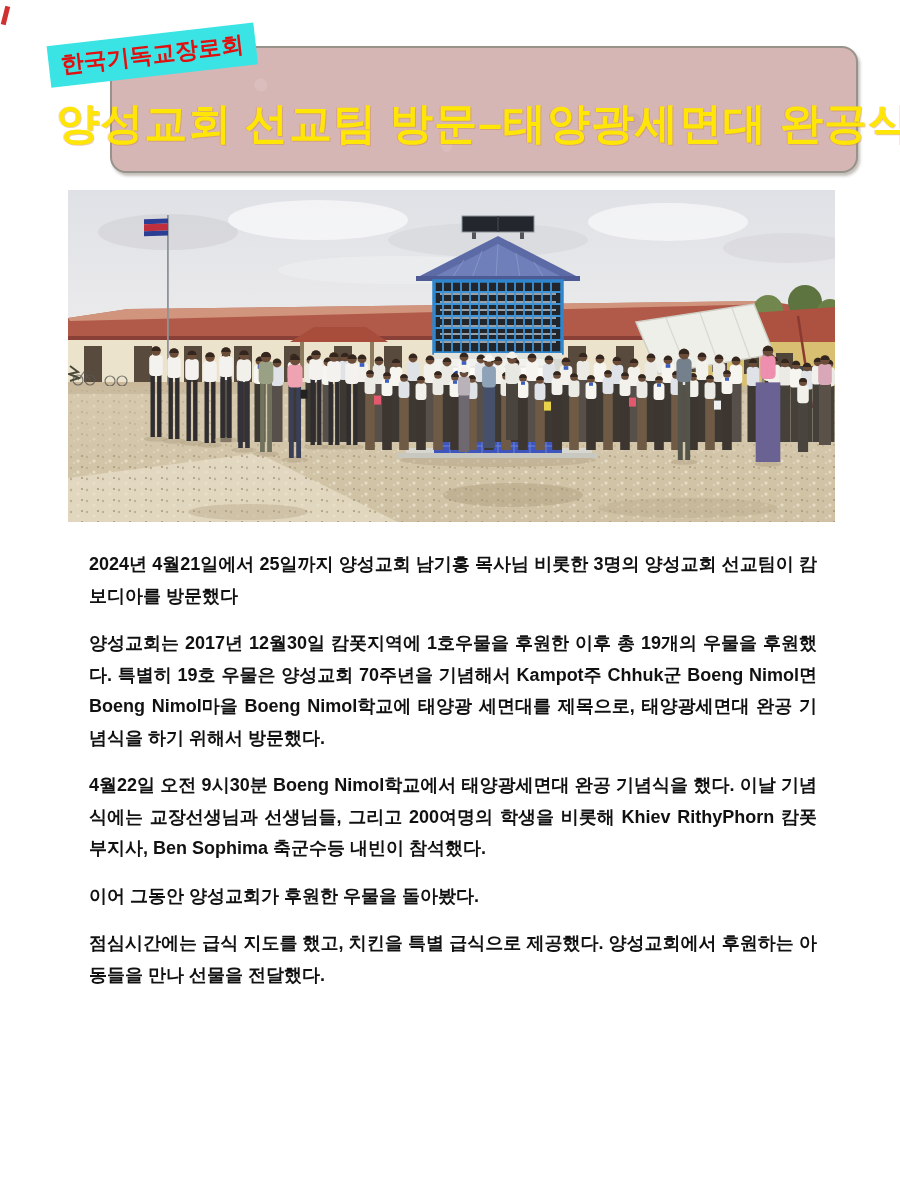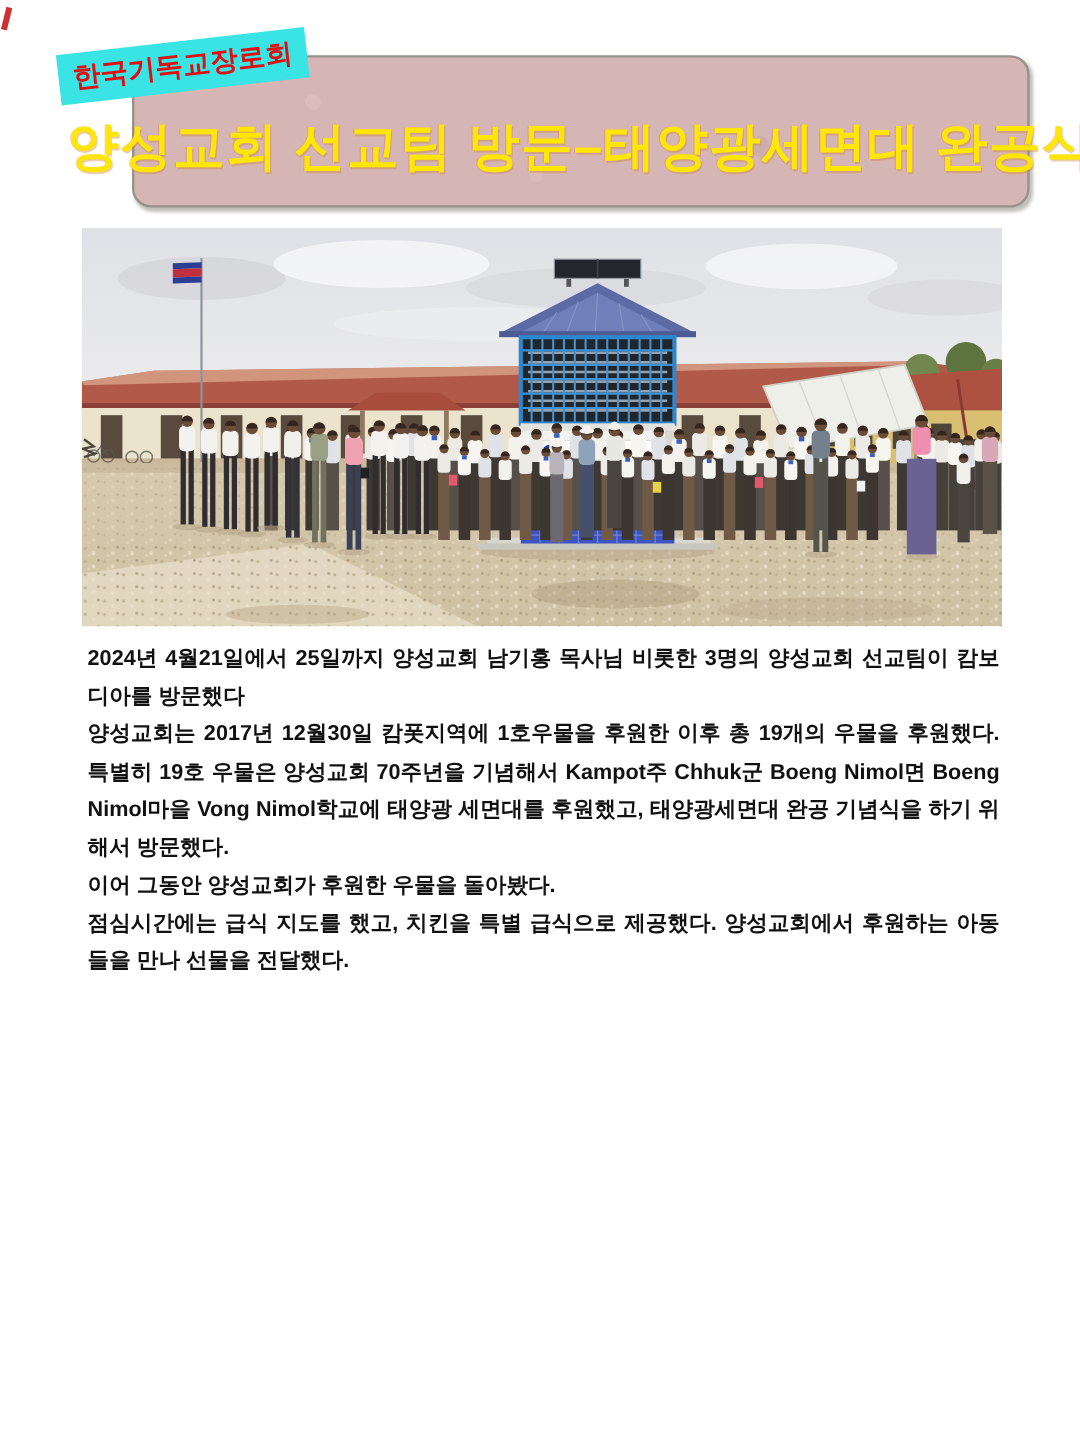--- a/index.html
+++ b/index.html
@@ -20,21 +20,21 @@
        text-shadow:1px 1px 0 rgba(205,130,60,.40), -1px 0 0 rgba(220,90,60,.25);}
   .badge{position:absolute;left:49px;top:46px;transform:rotate(-6.5deg);
        transform-origin:0 50%;background:#3be4e4;color:#e01010;
        font-weight:bold;font-size:23px;line-height:1;padding:9px 12px 10px 12px;
        white-space:nowrap;}
   .photo{position:absolute;left:68px;top:190px;width:767px;height:332px;overflow:hidden;}
   .photo svg{display:block;}
   .article{position:absolute;left:73px;top:533px;width:760px;
        font-size:18px;font-weight:bold;color:#111111;line-height:31.5px;
        text-align:justify;text-align-last:left;}
-  .article p{margin:0;}
+  .article p{margin:16px;}
 </style>
 </head>
 <body>
 
 <div class="page">
 
   <div class="corner-mark"></div>
 
   <div class="banner">
     <div class="title">양성교회 선교팀 방문–태양광세면대 완공식</div>
@@ -601,18 +601,19 @@
           <rect x="751" y="194" width="12" height="61" fill="#5a5248"></rect>
           <rect x="750.2" y="174" width="13.6" height="21" rx="4" fill="#d8a8b8"></rect>
           <circle cx="757" cy="170" r="4.8" fill="#6b4c39"></circle>
           <path d="M752.4,170 a4.6,4.6 0 0 1 9.2,0 z" fill="#33261f"></path>
         </g>
     </svg>
   </div>
 
   <div class="article">
       <p>2024년 4월21일에서 25일까지 양성교회 남기홍 목사님 비롯한 3명의 양성교회 선교팀이 캄보디아를 방문했다</p>
-      <p>양성교회는 2017년 12월30일 캄폿지역에 1호우물을 후원한 이후 총 19개의 우물을 후원했다. 특별히 19호 우물은 양성교회 70주년을 기념해서 Kampot주 Chhuk군 Boeng Nimol면 Boeng Nimol마을 Vong Nimol학교에 태양광 세면대를 후원했고, 태양광세면대 완공 기념식을 하기 위해서 방문했다.</p>
+      <p>양성교회는 2017년 12월30일 캄폿지역에 1호우물을 후원한 이후 총 19개의 우물을 후원했다. 특별히 19호 우물은 양성교회 70주년을 기념해서 Kampot주 Chhuk군 Boeng Nimol면 Boeng Nimol마을 Boeng Nimol학교에 태양광 세면대를 제목으로, 태양광세면대 완공 기념식을 하기 위해서 방문했다.</p>
+      <p>4월22일 오전 9시30분 Boeng Nimol학교에서 태양광세면대 완공 기념식을 했다. 이날 기념식에는 교장선생님과 선생님들, 그리고 200여명의 학생을 비롯해 Khiev RithyPhorn 캄폿부지사, Ben Sophima 축군수등 내빈이 참석했다.</p>
       <p>이어 그동안 양성교회가 후원한 우물을 돌아봤다.</p>
       <p>점심시간에는 급식 지도를 했고, 치킨을 특별 급식으로 제공했다. 양성교회에서 후원하는 아동들을 만나 선물을 전달했다.</p>
     </div>
 
 </div>
 
 </body></html>

